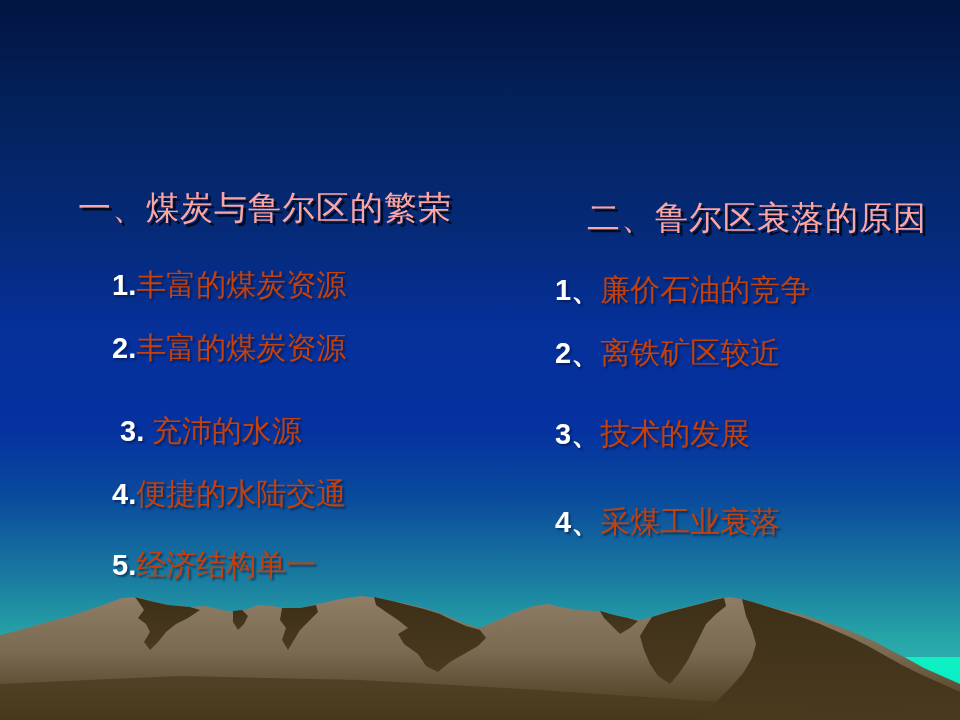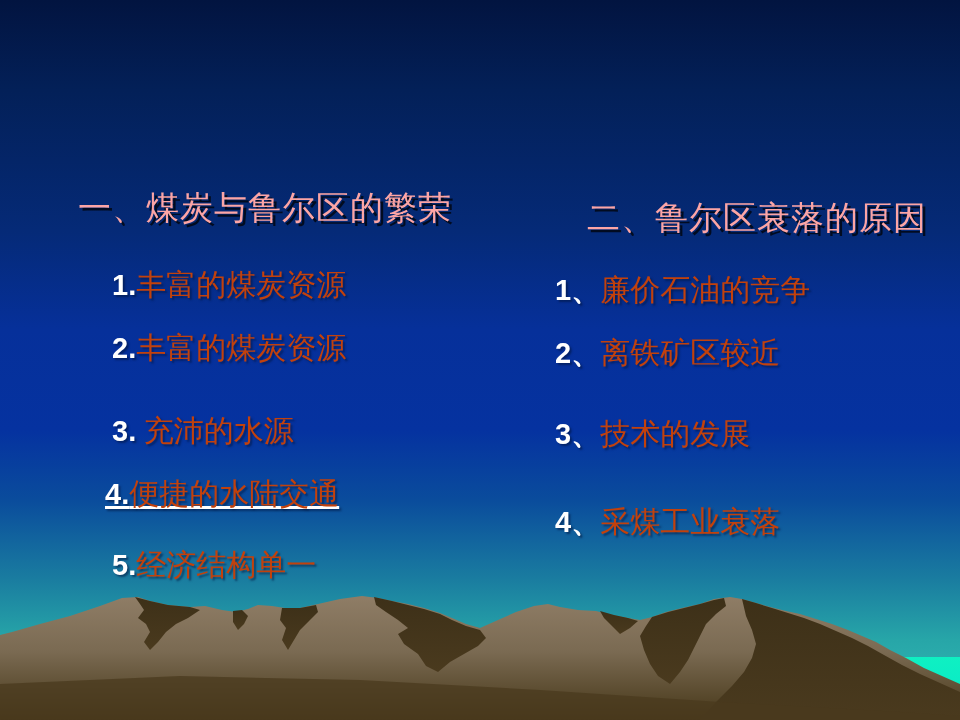--- a/index.html
+++ b/index.html
@@ -89,22 +89,22 @@
     color: #ffffff;
   }
   .txt {
     font-family: "Liberation Serif", "DejaVu Serif", serif;
     color: #c2410c;
   }
 
   
   #l-item-0 { left: 112px; top: 265px; }
   #l-item-1 { left: 112px; top: 328px; }
-  #l-item-2 { left: 112px; top: 411px; }
-  #l-item-3 { left: 105px; top: 474px; text-decoration: underline; }
+  #l-item-2 { left: 120px; top: 411px; }
+  #l-item-3 { left: 112px; top: 474px; }
   #l-item-4 { left: 112px; top: 545px; }
 
   
   #r-item-0 { left: 35px;  top: 270px; }
   #r-item-1 { left: 35px;  top: 333px; }
   #r-item-2 { left: 35px;  top: 414px; }
   #r-item-3 { left: 35px;  top: 479px; margin-top: 23px; }
 </style>
 </head>
 <body>

